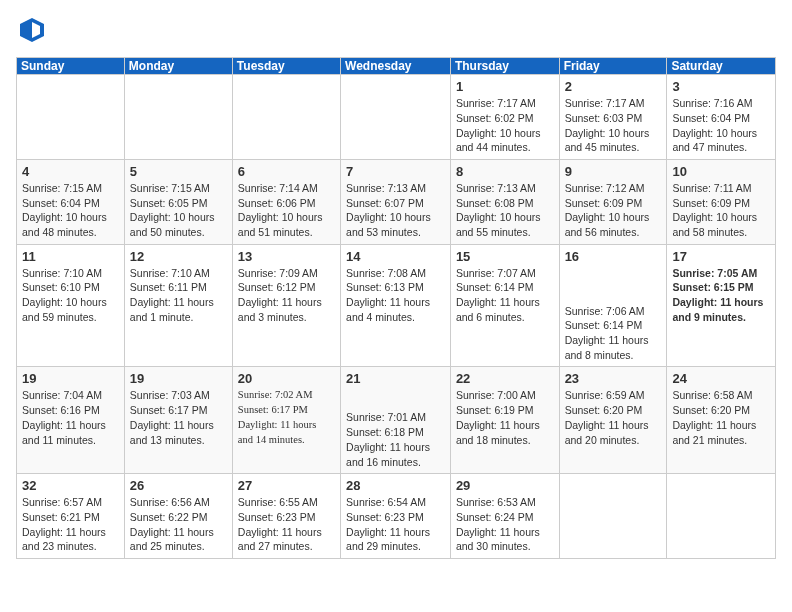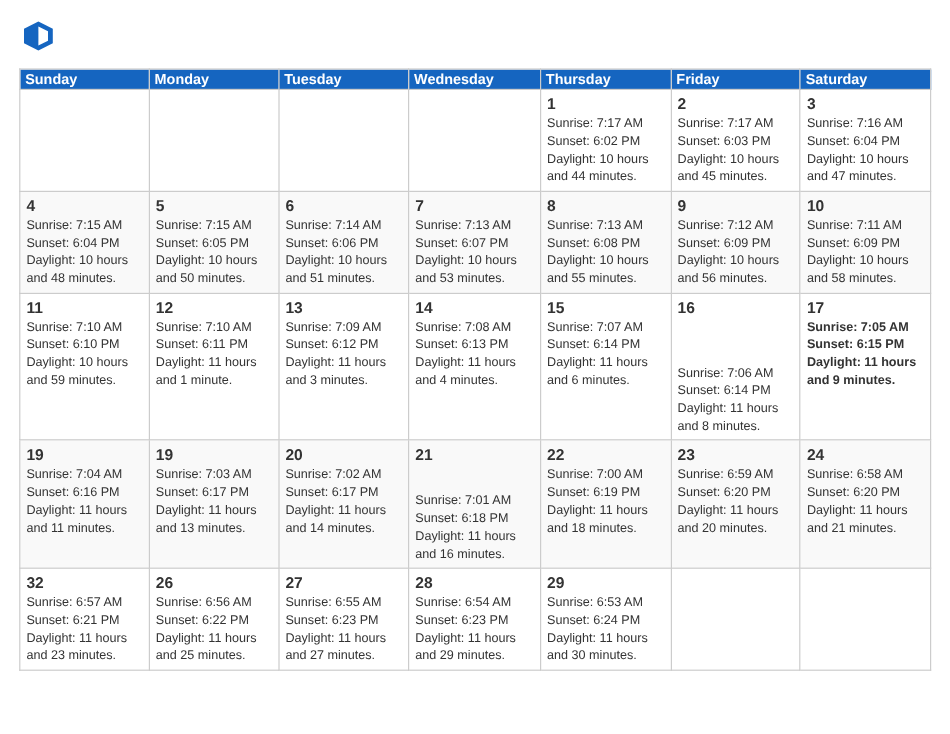--- a/index.html
+++ b/index.html
@@ -262,21 +262,21 @@
         </td>
         <td>
           <span class="day-number">19</span>
           <div class="day-detail" style="white-space: pre-line;">Sunrise: 7:03 AM
 Sunset: 6:17 PM
 Daylight: 11 hours
 and 13 minutes.</div>
         </td>
         <td>
           <span class="day-number">20</span>
-          <div class="day-detail" style="white-space: pre-line;">Sunrise: 7:02 AM
+          <div class="day-detail" style="white-space: pre-line; font-family: Liberation Serif, serif;">Sunrise: 7:02 AM
 Sunset: 6:17 PM
 Daylight: 11 hours
 and 14 minutes.</div>
         </td>
         <td>
           <span class="day-number">21</span>
           <div class="day-detail" style="white-space: pre-line; margin-top: 24px;">Sunrise: 7:01 AM
 Sunset: 6:18 PM
 Daylight: 11 hours
 and 16 minutes.</div>

